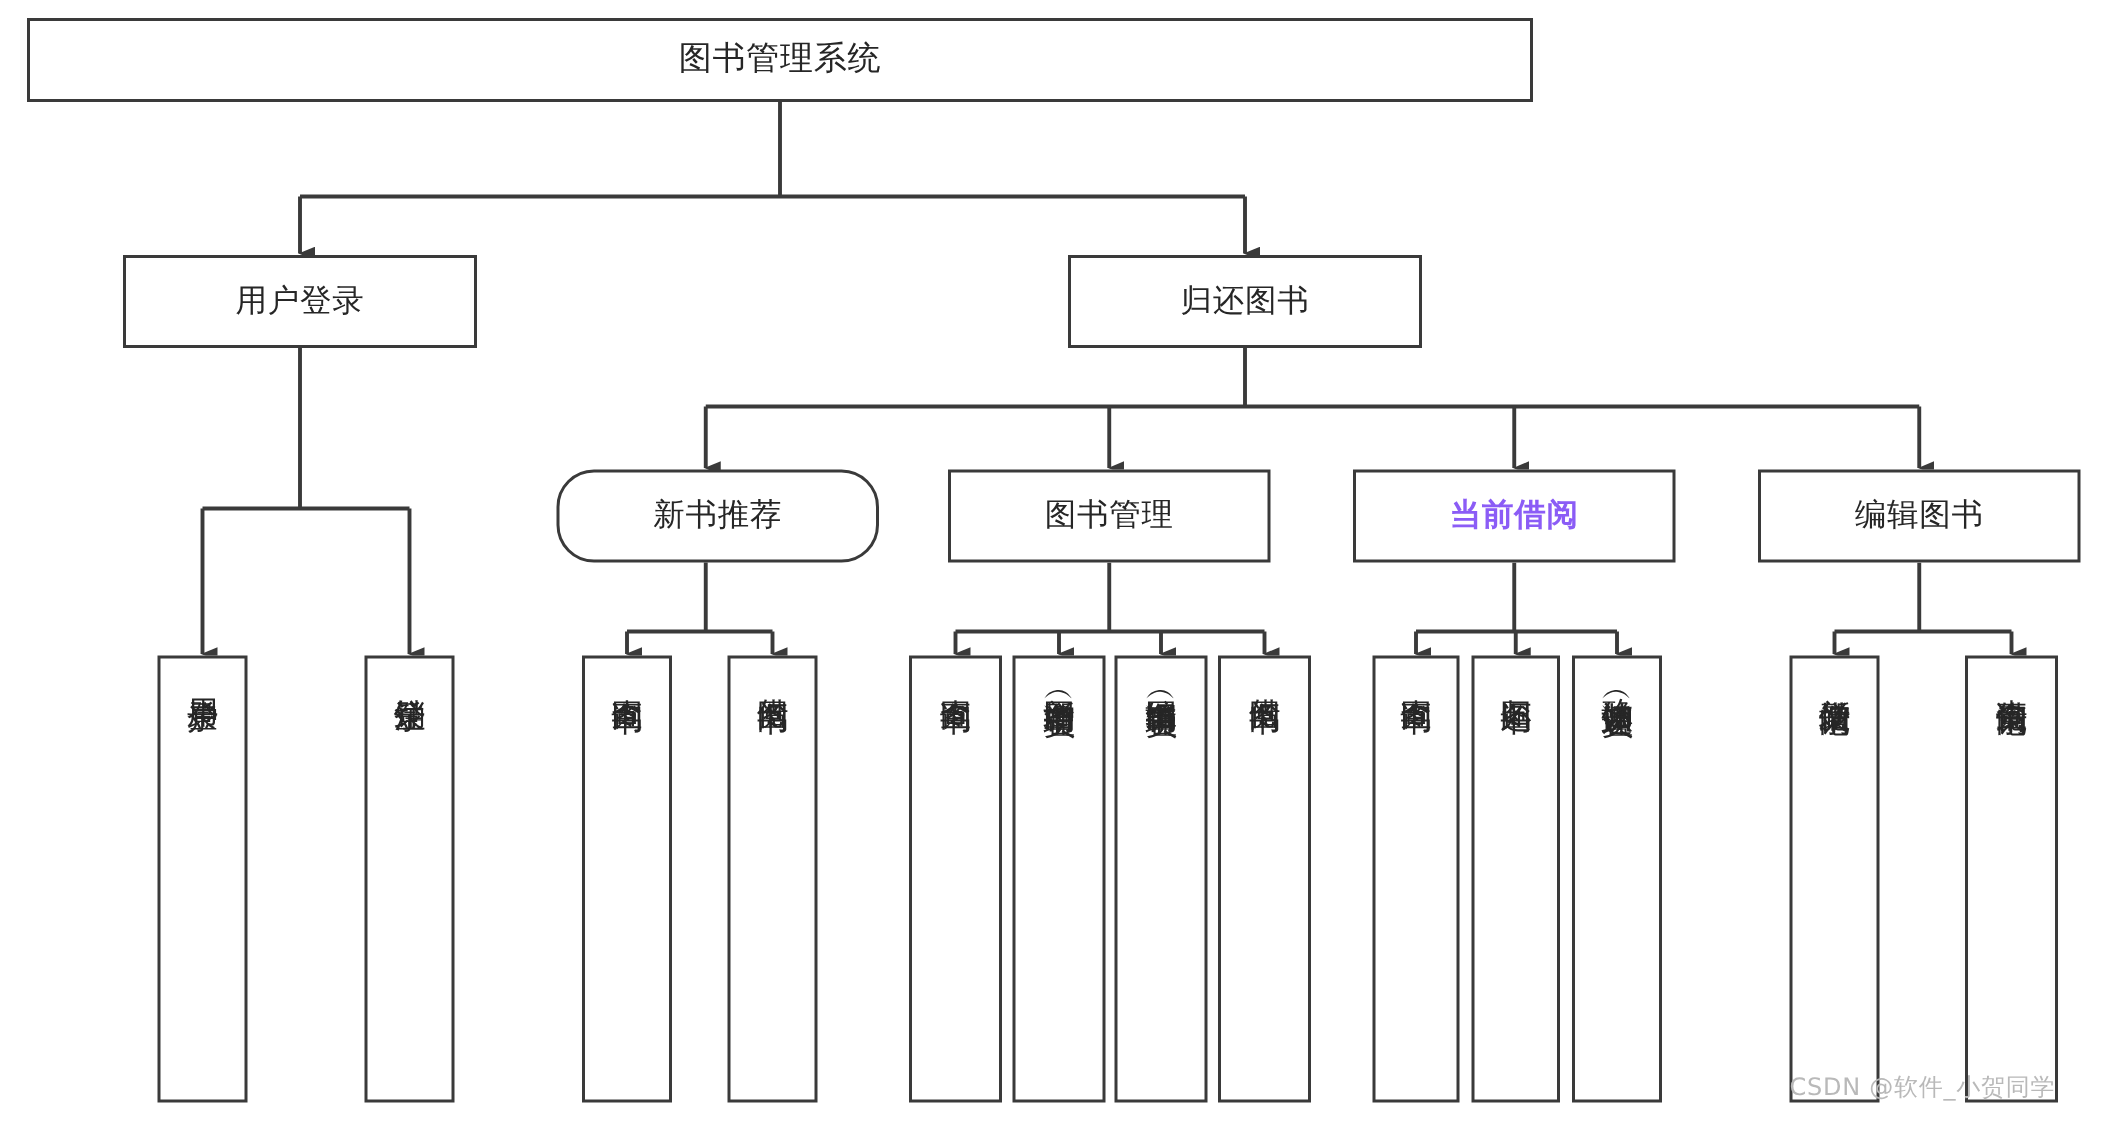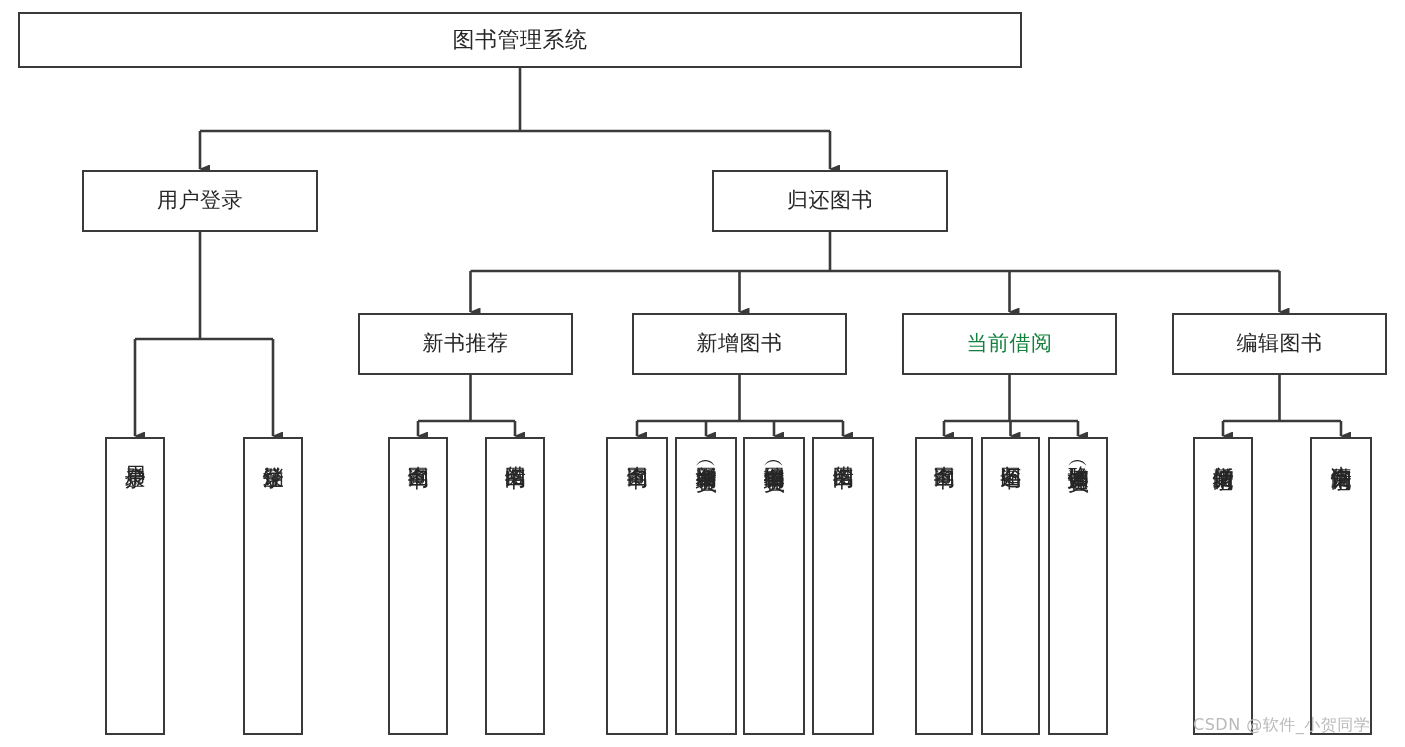--- a/index.html
+++ b/index.html
@@ -117,28 +117,28 @@
   <div id="node-layer">
       <div class="node-box root" style="left: 18px; top: 12px; width: 1004px; height: 56px; border-color: rgb(58, 58, 58);">
         <span class="node-label" style="color: rgb(38, 38, 38);">图书管理系统</span>
       </div>
       <div class="node-box" style="left: 82px; top: 170px; width: 236px; height: 62px; border-color: rgb(58, 58, 58);">
         <span class="node-label" style="color: rgb(38, 38, 38);">用户登录</span>
       </div>
       <div class="node-box" style="left: 712px; top: 170px; width: 236px; height: 62px; border-color: rgb(58, 58, 58);">
         <span class="node-label" style="color: rgb(38, 38, 38);">归还图书</span>
       </div>
-      <div class="node-box" style="left: 358px; top: 313px; width: 215px; height: 62px; border-color: rgb(58, 58, 58);">
+      <div class="node-box" style="left: 371px; top: 313px; width: 215px; height: 62px; border-color: rgb(58, 58, 58); border-radius: 25px;">
         <span class="node-label" style="color: rgb(38, 38, 38);">新书推荐</span>
       </div>
       <div class="node-box" style="left: 632px; top: 313px; width: 215px; height: 62px; border-color: rgb(58, 58, 58);">
-        <span class="node-label" style="color: rgb(38, 38, 38);">新增图书</span>
+        <span class="node-label" style="color: rgb(38, 38, 38);">图书管理</span>
       </div>
       <div class="node-box" style="left: 902px; top: 313px; width: 215px; height: 62px; border-color: rgb(58, 58, 58);">
-        <span class="node-label" style="color: #15803d;">当前借阅</span>
+        <span class="node-label" style="color: #8b5cf6; font-weight: bold;">当前借阅</span>
       </div>
       <div class="node-box" style="left: 1172px; top: 313px; width: 215px; height: 62px; border-color: rgb(58, 58, 58);">
         <span class="node-label" style="color: rgb(38, 38, 38);">编辑图书</span>
       </div>
       <div class="node-box vertical" style="left: 105px; top: 437px; width: 60px; height: 298px; border-color: rgb(58, 58, 58);">
         <span class="node-label" style="color: rgb(38, 38, 38);">用户登录</span>
       </div>
       <div class="node-box vertical" style="left: 243px; top: 437px; width: 60px; height: 298px; border-color: rgb(58, 58, 58);">
         <span class="node-label" style="color: rgb(38, 38, 38);">注销登录</span>
       </div>

